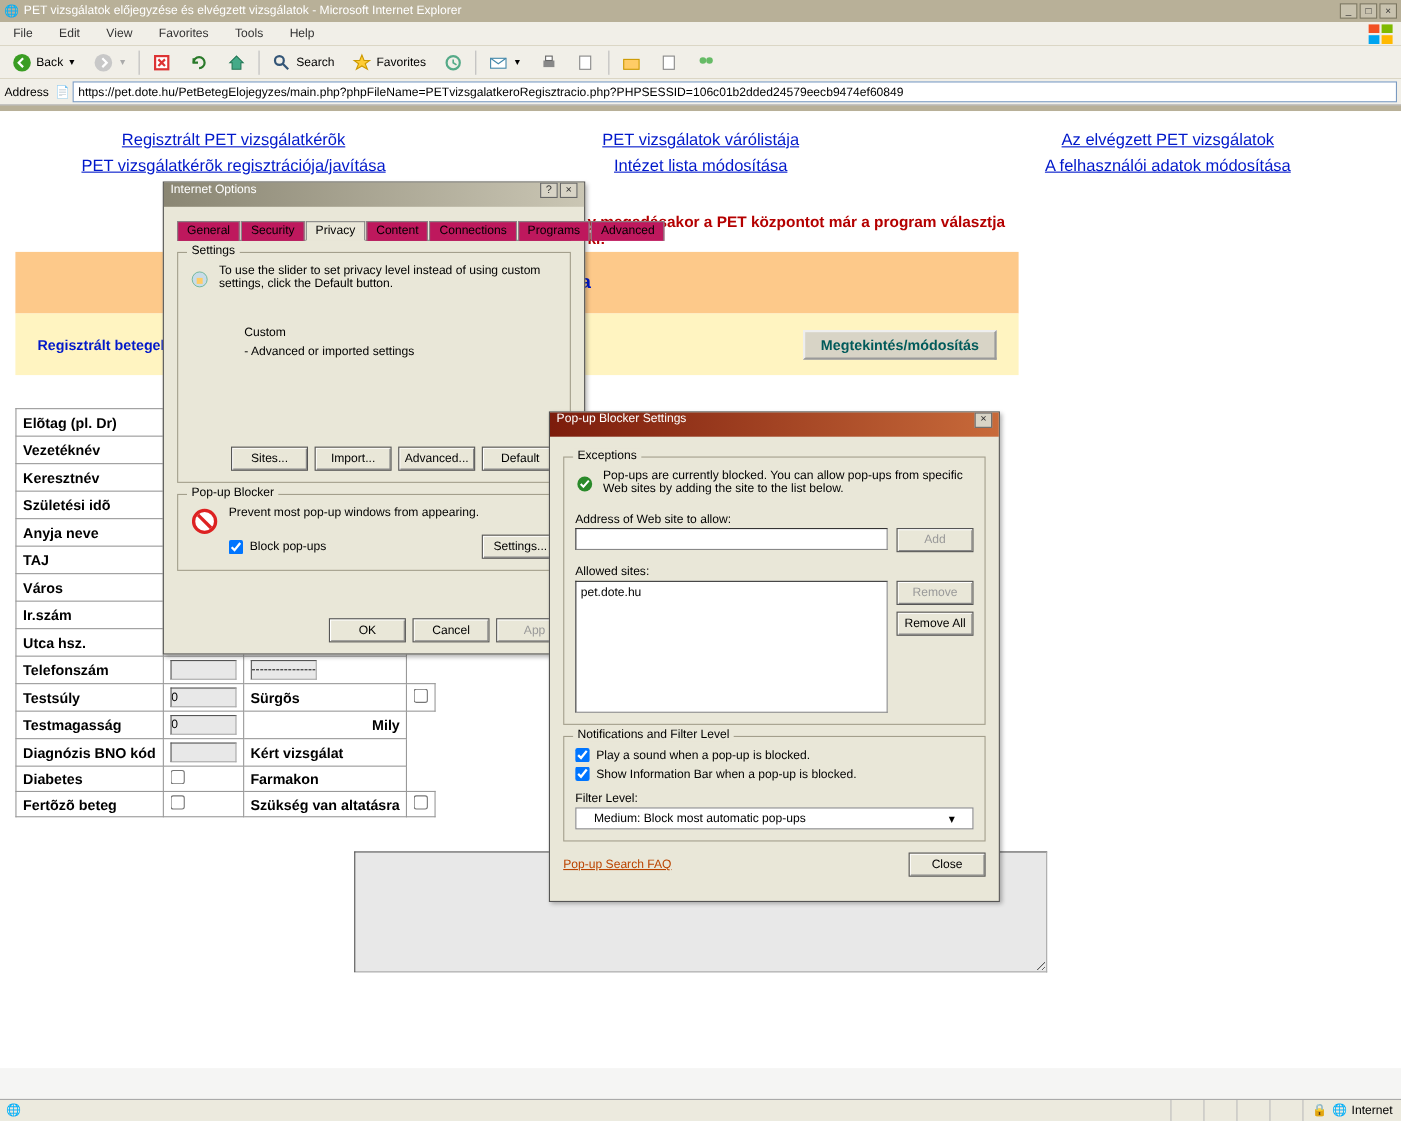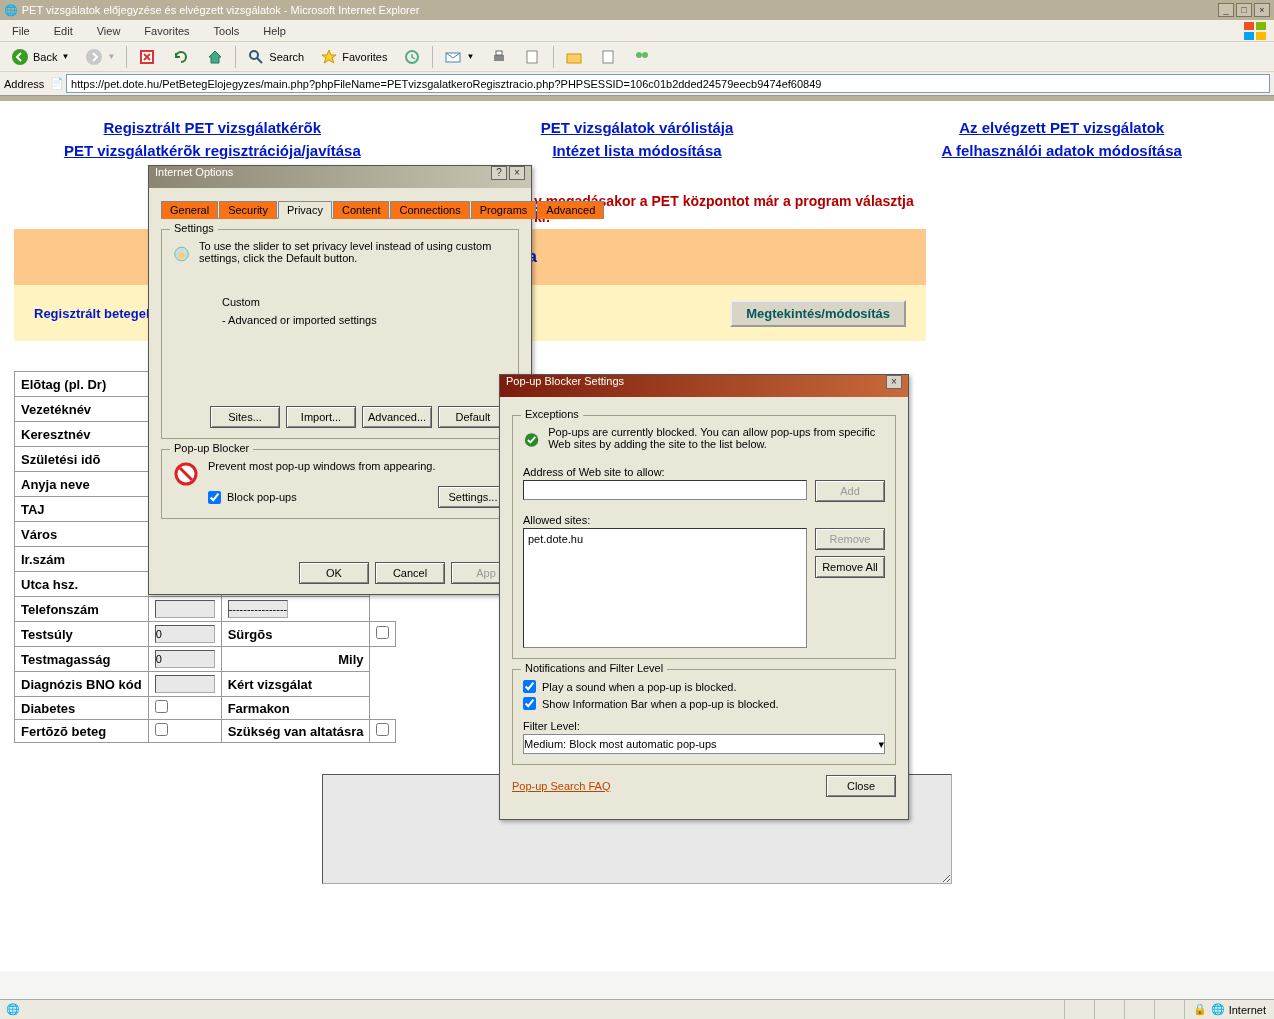--- a/index.html
+++ b/index.html
@@ -11,21 +11,21 @@
 .menubar span{color:#333;padding:2px 6px}
 .menubar .logo{margin-left:auto;width:24px;height:18px}
 .toolbar{height:30px;background:#f1efe8;display:flex;align-items:center;padding:0 4px;gap:2px;border-bottom:1px solid #d9d3c1}
 .tb-btn{display:flex;align-items:center;gap:4px;padding:2px 6px;border:1px solid transparent;border-radius:3px}
 .tb-sep{width:1px;height:22px;background:#bbb;margin:0 2px}
 .ico{width:18px;height:18px;display:inline-block}
 .addrbar{height:24px;background:#f1efe8;display:flex;align-items:center;padding:0 4px;border-bottom:1px solid #999}
 .addrbar input{flex:1;height:19px;border:1px solid #7a9ac1;padding:0 4px;font-size:11px}
 .page{background:#fff;height:870px;overflow:hidden;position:relative}
 .links-row{display:flex;padding:18px 0 4px}
-.links-row a{flex:1;text-align:center;color:#0018ca;text-decoration:underline;font-size:15px;font-weight:bold}
+.links-row a{flex:1;text-align:center;color:#0018ca;text-decoration:underline;font-size:15px;font-weight:normal}
 .warn{color:#b40000;font-weight:bold;font-size:14px;padding:6px 0 4px;text-align:left}
 .orange-band{background:#fdc98a;height:56px;display:flex;align-items:center;justify-content:center}
 .orange-band span{color:#0018ca;font-weight:bold;font-size:17px}
 .yellow-band{background:#fff4c1;height:56px;display:flex;align-items:center;padding:0 20px}
 .yellow-band .lbl{color:#0018ca;font-weight:bold;font-size:13px}
 .btn3d{background:#d8d4c6;border:2px outset #eee;padding:4px 14px;color:#005a5a;font-weight:bold;font-size:13px}
 .form-tbl{margin:30px 0 0 14px;border-collapse:collapse}
 .form-tbl td{border:1px solid #999;padding:3px 6px;font-size:13px;font-weight:bold;background:#fff}
 .form-tbl td.cell-input{background:#fff}
 .form-tbl input[type=text]{background:#e8e8e8;border:1px inset #aaa;width:60px;height:18px}
@@ -37,29 +37,29 @@
 .statusbar{position:absolute;bottom:0;left:0;right:0;height:20px;background:#eceade;border-top:1px solid #aaa;display:flex;align-items:center;font-size:11px}
 .statusbar .cell{border-left:1px solid #bbb;height:100%;display:flex;align-items:center;padding:0 8px}
 
 
 .dialog{position:absolute;background:#e9e7d8;border:1px solid #555;box-shadow:2px 2px 4px rgba(0,0,0,.3)}
 .dlg-title{height:22px;display:flex;align-items:flex-start;padding:0 6px;color:#fff;font-size:12px}
 .dlg-title .dlg-btns{margin-left:auto;display:flex;gap:2px}
 .dlg-title .dlg-btn{width:16px;height:14px;background:#d8d4c6;border:1px solid #666;text-align:center;line-height:12px;font-size:10px;color:#333}
 .dlg-body{padding:8px 12px}
 .tabs{display:flex;margin-top:4px;border-bottom:1px solid #888}
-.tab{border:1px solid #888;border-bottom:none;padding:2px 8px;background:#f97316;margin-right:1px;position:relative;top:1px;font-size:11px}
+.tab{border:1px solid #888;border-bottom:none;padding:2px 8px;background:#be185d;margin-right:1px;position:relative;top:1px;font-size:11px}
 .tab.active{background:#e9e7d8;border-bottom:1px solid #e9e7d8}
 .fieldset{border:1px solid #a39f8c;margin-top:10px;padding:10px;position:relative}
 .fieldset .legend{position:absolute;top:-8px;left:8px;background:#e9e7d8;padding:0 4px;font-size:11px}
 .winbtn{min-width:70px;height:22px;background:#e9e7d8;border:1px solid #555;box-shadow:inset 1px 1px #fff,inset -1px -1px #888;font-size:11px}
 .winbtn[disabled]{color:#999}
 .inp{border:1px inset #888;background:#fff;height:20px;width:100%;padding:0 4px}
 .listbox{border:1px inset #888;background:#fff;height:120px;padding:4px;font-size:11px}
-.sel{border:1px solid #888;background:#fff;height:20px;width:100%;display:flex;align-items:center;padding:0 0;justify-content:space-between}
+.sel{border:1px solid #888;background:#fff;height:20px;width:100%;display:flex;align-items:center;padding:0 16px;justify-content:space-between}
 
 
 #dlg-io{left:148px;top:165px;width:384px;height:430px}
 #dlg-io .dlg-title{background:linear-gradient(to right,#8a8673,#cac6b4)}
 #dlg-io .btnrow{position:absolute;bottom:10px;right:10px;display:flex;gap:6px}
 
 
 #dlg-pb{left:499px;top:374px;width:410px;height:446px}
 #dlg-pb .dlg-title{background:linear-gradient(to right,#7c1c0c,#c86a3a)}
 </style>

